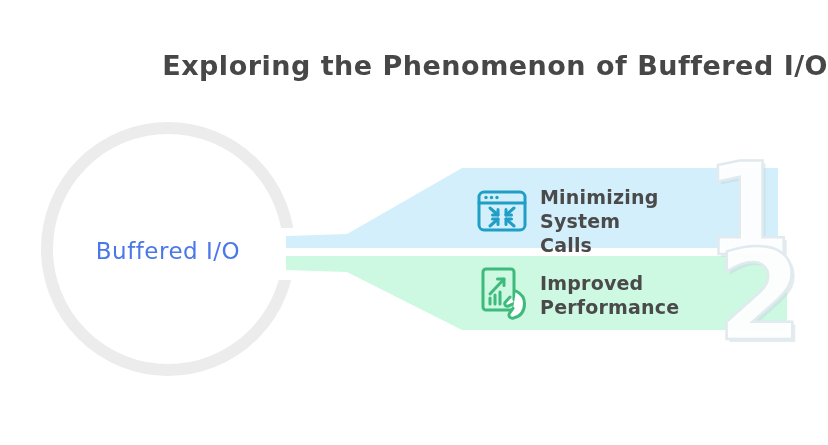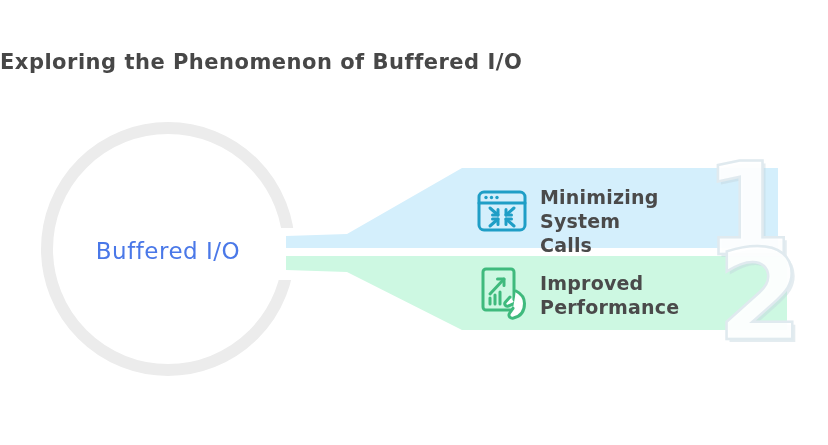--- a/index.html
+++ b/index.html
@@ -1,22 +1,22 @@
 <!DOCTYPE html>
 <html><head>
 <meta charset="utf-8">
 <style>
   html,body{margin:0;padding:0;background:#fff;}
   .canvas{
     position:relative;width:828px;height:445px;background:#ffffff;
     font-family:"DejaVu Sans","Liberation Sans",sans-serif;overflow:hidden;
   }
   .title{
-    position:absolute;left:0;top:50px;width:828px;text-align:left;
-    font-size:21px;font-weight:700;color:#474747;letter-spacing:.5px;
+    position:absolute;left:0;top:50px;width:828px;text-align:right;
+    font-size:27px;font-weight:700;color:#474747;letter-spacing:.5px;
   }
   .ring{
     position:absolute;left:41px;top:122px;width:230px;height:230px;
     border:12px solid #ececec;border-radius:50%;box-sizing:content-box;background:transparent;
   }
   .ring-break{
     position:absolute;left:276px;top:228px;width:24px;height:52px;background:#ffffff;
   }
   .circle-label{
     position:absolute;left:41px;top:238px;width:254px;text-align:center;

